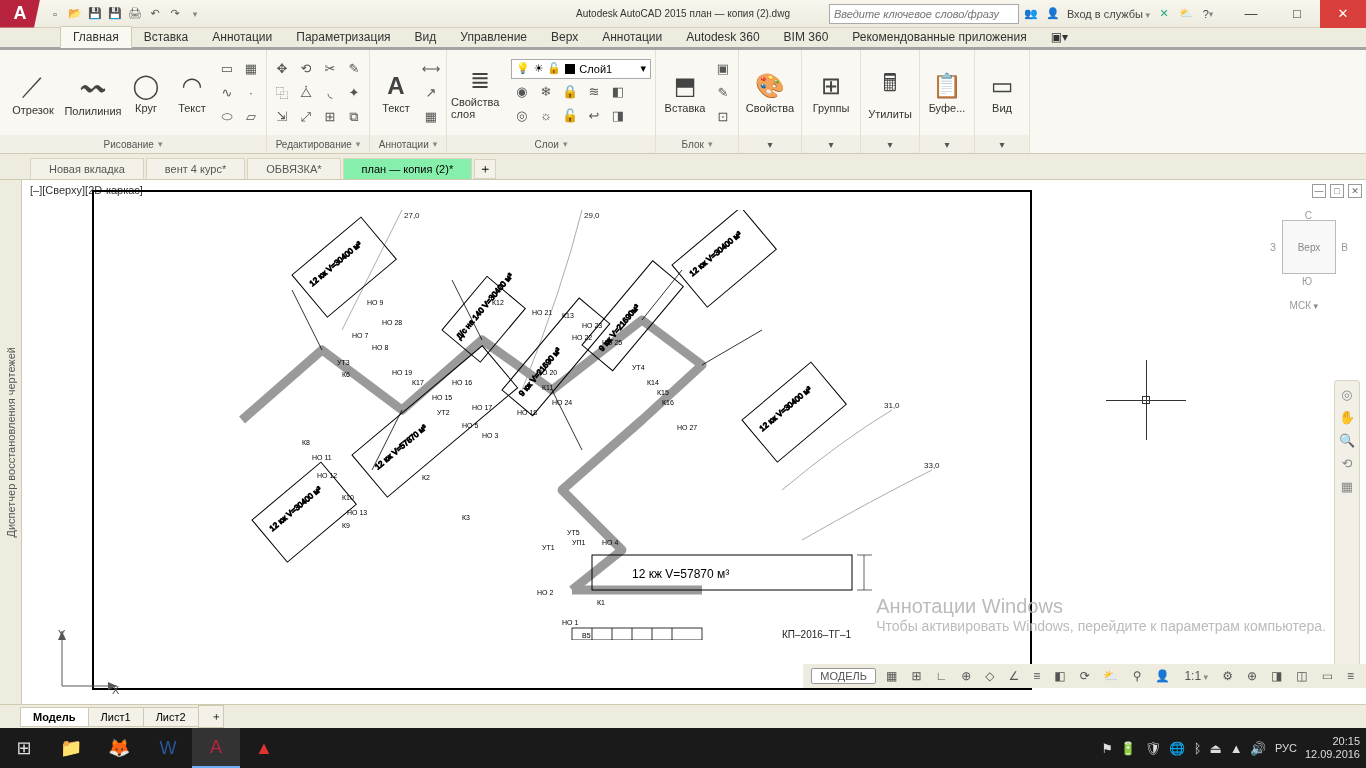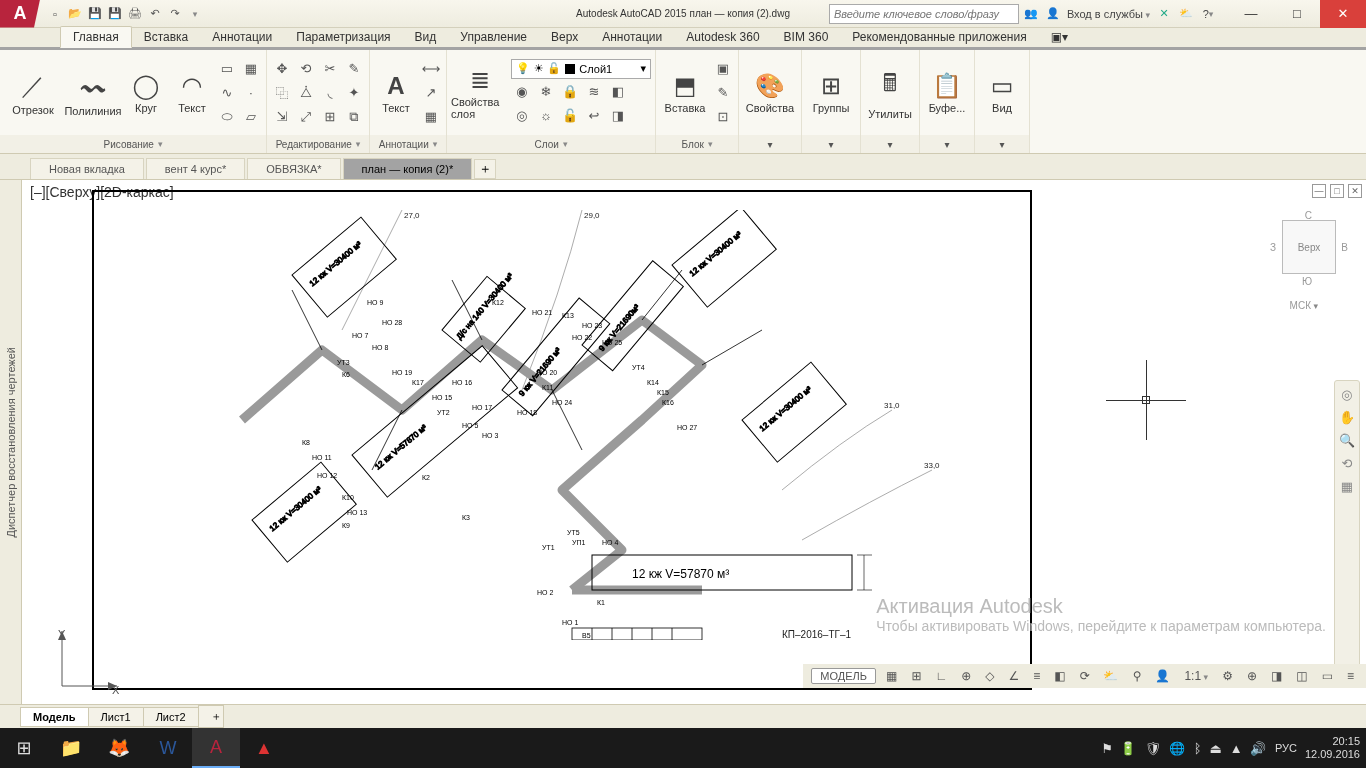--- a/index.html
+++ b/index.html
@@ -31,29 +31,29 @@
 .big-btn { display:flex; flex-direction:column; align-items:center; justify-content:center; width:58px; height:80px; font-size:11px; color:#333; cursor:pointer; gap:2px; }
 .big-btn .glyph { font-size:24px; color:#444; }
 .small-col { display:flex; flex-direction:column; gap:2px; }
 .small-btn { width:22px; height:22px; display:flex; align-items:center; justify-content:center; font-size:13px; color:#555; cursor:pointer; }
 .layer-combo { width:140px; height:20px; border:1px solid #aaa; font-size:11px; padding:0 4px; background:#fff; display:flex; align-items:center; gap:4px; }
 .layer-combo .sw { width:10px; height:10px; background:#000; }
 
 
 .file-tabs { height:26px; background:#eeecdf; display:flex; align-items:flex-end; border-bottom:1px solid #cfcab2; padding-left:30px; }
 .ftab { padding:4px 18px; font-size:11px; color:#555; border:1px solid #d8d4c0; border-bottom:none; margin-right:2px; background:#f4f2e8; cursor:pointer; }
-.ftab.active { background:#a3a3a3; color:#000; }
+.ftab.active { background:#86efac; color:#000; }
 .ftab-plus { width:22px; height:20px; display:flex; align-items:center; justify-content:center; border:1px solid #d8d4c0; background:#f4f2e8; font-size:13px; cursor:pointer; }
 
 
 .workspace { position:absolute; top:180px; left:0; right:0; bottom:64px; background:#fff; display:flex; }
 .sidebar-left { width:22px; background:#eeecdf; border-right:1px solid #cfcab2; display:flex; align-items:center; justify-content:center; }
 .sidebar-left span { writing-mode:vertical-rl; transform:rotate(180deg); font-size:11px; color:#555; }
 .canvas { flex:1; position:relative; background:#fff; overflow:hidden; }
-.viewlabel { position:absolute; top:4px; left:8px; font-size:14px; color:#333; }
+.viewlabel { position:absolute; top:4px; left:8px; font-size:11px; color:#333; }
 .drawing-border { position:absolute; top:10px; left:70px; width:940px; height:500px; border:2px solid #000; }
 .ucs { position:absolute; bottom:8px; left:30px; font-size:11px; color:#555; }
 .ucs .y { position:absolute; bottom:56px; left:6px; }
 .ucs .x { position:absolute; bottom:0; left:60px; }
 .ucs svg { position:absolute; bottom:0; left:0; }
 .crosshair { position:absolute; top:220px; right:220px; }
 .crosshair::before,.crosshair::after { content:""; position:absolute; background:#333; }
 .crosshair::before { width:80px; height:1px; top:0; left:-40px; }
 .crosshair::after { width:1px; height:80px; top:-40px; left:0; }
 .crosshair .pick { position:absolute; width:8px; height:8px; border:1px solid #333; top:-4px; left:-4px; }
@@ -488,21 +488,21 @@
     </div>
     <div class="nav-bar">
       <span>◎</span>
       <span>✋</span>
       <span>🔍</span>
       <span>⟲</span>
       <span>▦</span>
     </div>
 
     <div class="watermark">
-      <div class="t1">Активация Autodesk</div>
+      <div class="t1">Аннотации Windows</div>
       <div>Чтобы активировать Windows, перейдите к параметрам компьютера.</div>
     </div>
   </div>
 </div>
 
 <div class="layout-tabs">
   <div class="ltab active">Модель</div>
   <div class="ltab">Лист1</div>
   <div class="ltab">Лист2</div>
   <div class="ltab" style="width:22px;text-align:center">＋</div>

